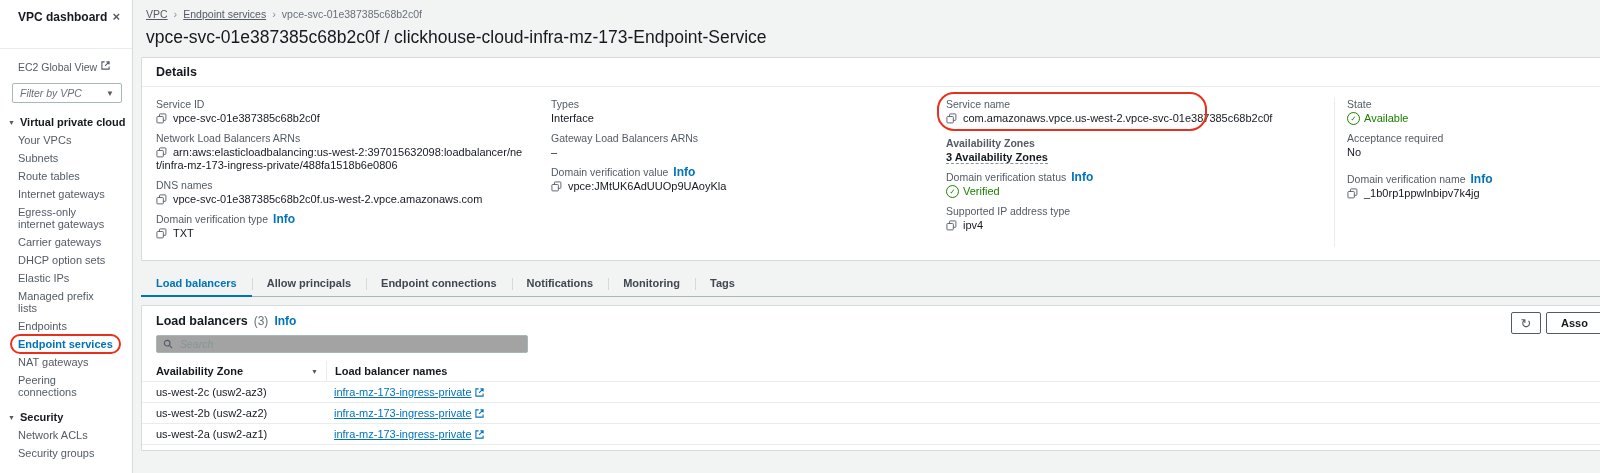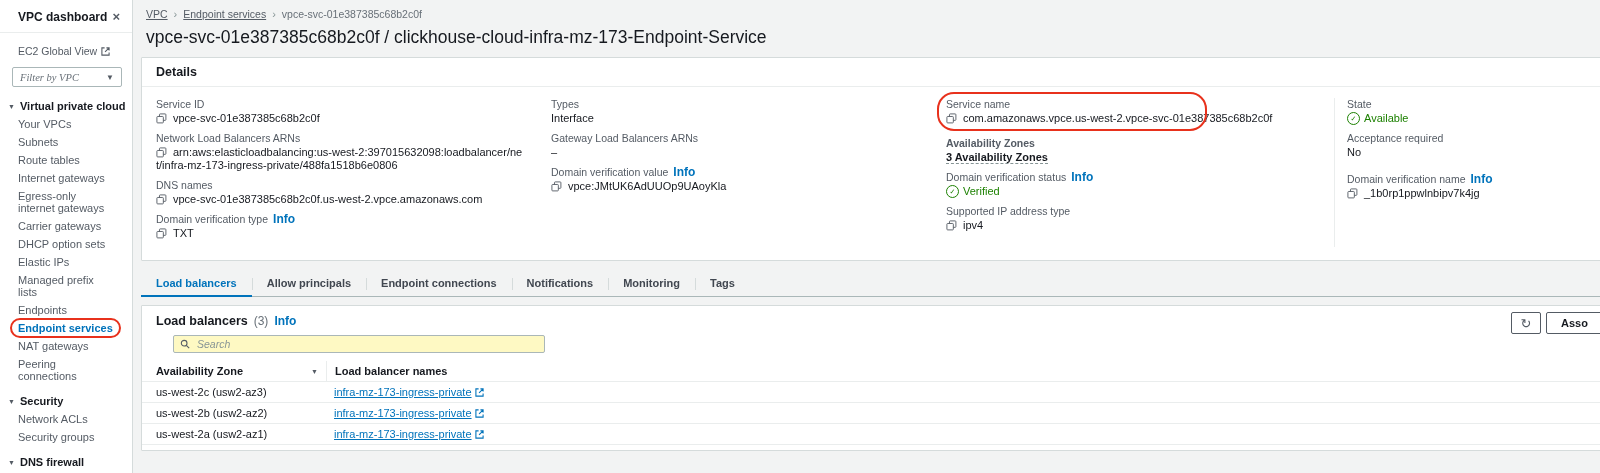--- a/index.html
+++ b/index.html
@@ -1,26 +1,26 @@
 <!DOCTYPE html>
 <html><head>
 <meta charset="utf-8">
 <style>
   html,body{margin:0;padding:0;}
   .page{position:relative;width:1600px;height:473px;background:#f2f3f3;overflow:hidden;
         font-family:"Liberation Sans",sans-serif;color:#16191f;display:flex;}
 
   
   .sidebar{position:relative;width:132px;min-width:132px;background:#fff;border-right:1px solid #d5dbdb;font-size:11px;}
-  .sb-header{display:flex;justify-content:space-between;align-items:center;padding:10px 12px 8px 18px;
+  .sb-header{display:flex;justify-content:space-between;align-items:center;padding:10px 12px 24px 18px;
              border-bottom:1px solid #eaeded;font-weight:bold;font-size:12px;color:#16191f;}
   .sb-close{color:#545b64;font-size:13px;cursor:pointer;line-height:10px;}
-  .sb-global{padding:12px 0 0 18px;color:#545b64;font-size:10.5px;display:flex;gap:4px;align-items:center;}
+  .sb-global{padding:12px 0 0 18px;color:#545b64;font-size:10.5px;display:flex;gap:4px;}
   .sb-filter{margin:10px 10px 0 12px;border:1px solid #aab7b8;border-radius:2px;height:18px;display:flex;
-             align-items:center;justify-content:space-between;padding:0 7px;color:#687078;font-style:italic;font-size:10.5px;background:#fff;cursor:pointer;font-family:Liberation Serif, serif;}
+             align-items:center;justify-content:space-between;padding:0 7px;color:#687078;font-style:italic;font-size:10.5px;background:#fff;cursor:pointer;}
   .sb-filter .caret{font-style:normal;font-size:8px;color:#545b64;}
   .sb-section{display:flex;gap:5px;align-items:center;margin:13px 0 0 8px;font-weight:bold;color:#16191f;cursor:pointer;text-align:right;}
   .sb-section .caret{font-size:7px;color:#545b64;}
   .sb-item{margin:6px 0 0 18px;color:#545b64;line-height:12px;cursor:pointer;width:96px;}
   .sb-item.active{position:relative;display:inline-block;width:auto;color:#0073bb;font-weight:bold;}
   .oval{position:absolute;left:-8px;right:-8px;top:-4px;bottom:-4px;border:2px solid #e8311c;border-radius:10px;pointer-events:none;}
 
   
   .main{flex:1;position:relative;padding-top:8px;}
   .breadcrumb{padding-left:13px;font-size:10.5px;color:#687078;display:flex;gap:6px;align-items:center;}
@@ -54,22 +54,22 @@
 
   
   .lb-card{margin-top:8px;padding-bottom:5px;}
   .lb-head{display:flex;align-items:center;gap:6px;padding:8px 14px 0;}
   .lb-title{font-size:12.5px;font-weight:bold;}
   .lb-count{font-size:12px;color:#687078;}
   .btn{position:absolute;top:6px;height:20px;background:#fff;border:1px solid #545b64;border-radius:2px;
        display:flex;align-items:center;justify-content:center;cursor:pointer;}
   .btn-refresh{left:1369px;width:28px;color:#545b64;font-size:13px;}
   .btn-assoc{left:1404px;width:130px;color:#16191f;font-weight:bold;font-size:11px;justify-content:flex-start;padding-left:14px;}
-  .lb-search{margin:7px 0 0 31px;width:358px;height:16px;border:1px solid #aab7b8;border-radius:2px;
-             display:flex;align-items:center;gap:5px;padding:0 6px;background:#fef9c3;}
+  .lb-search{margin:7px 0 0 14px;width:358px;height:16px;border:1px solid #aab7b8;border-radius:2px;
+             display:flex;align-items:center;gap:5px;padding:0 6px;background:#a3a3a3;}
   .lb-search svg{flex:none;color:#545b64;}
   .lb-search input{border:0;outline:0;flex:1;font-size:10.5px;font-style:italic;color:#16191f;
                    font-family:"Liberation Sans",sans-serif;background:transparent;}
   .lb-search input::placeholder{color:#879596;}
   .lb-table{margin-top:8px;font-size:11px;}
   .t-head{display:flex;border-bottom:1px solid #eaeded;font-weight:bold;color:#16191f;}
   .t-c1{width:162px;padding:4px 8px 4px 14px;display:flex;align-items:center;justify-content:space-between;}
   .t-head .t-c1{border-right:1px solid #eaeded;}
   .t-c2{padding:4px 0 4px 8px;}
   .sort{font-size:7px;color:#545b64;cursor:pointer;}

